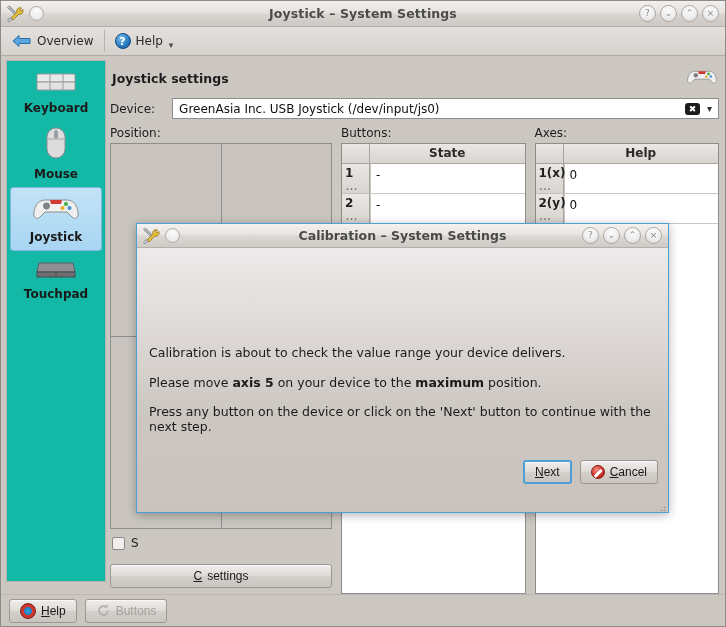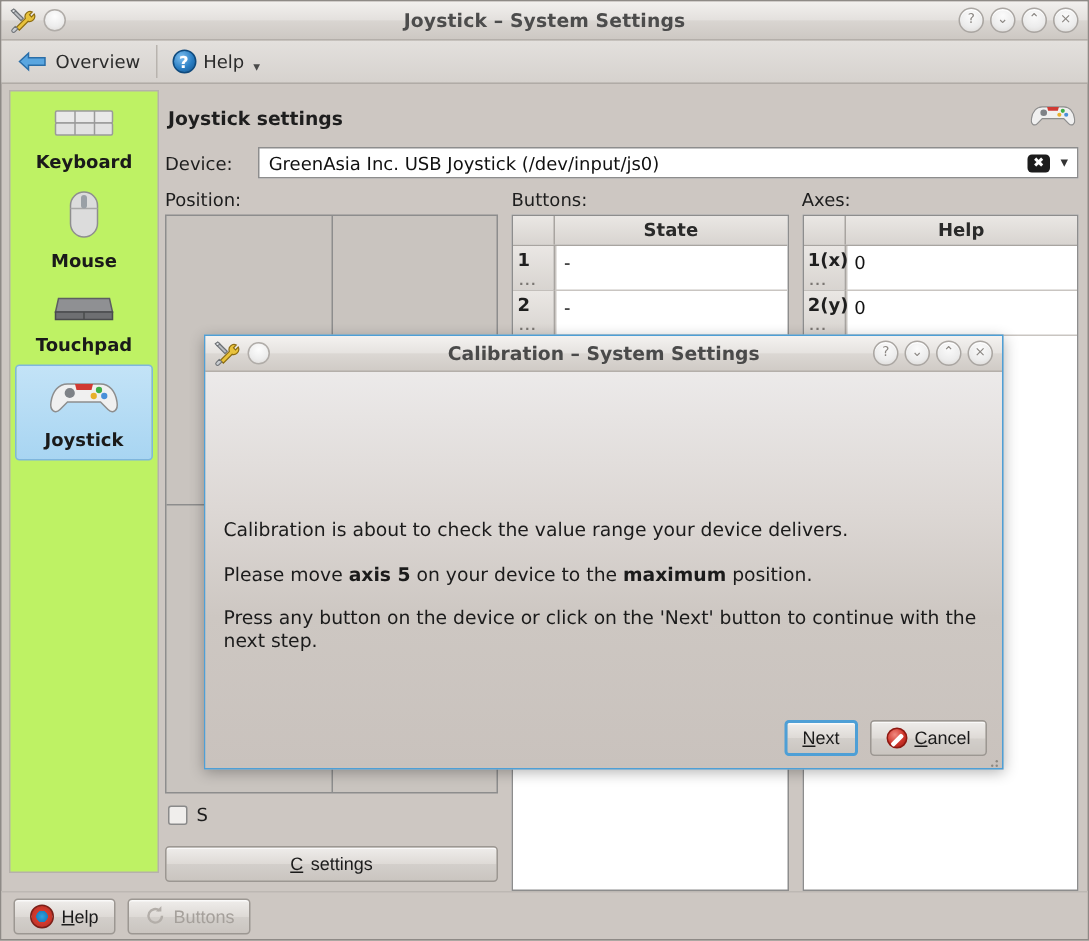--- a/index.html
+++ b/index.html
@@ -75,21 +75,21 @@
     color: #fff; font-size: 11px; font-weight: bold;
     display: flex; align-items: center; justify-content: center;
     border: 1px solid #0f4a7d;
   }
   .chev-small { font-size: 9px; color: #4a4a4a; align-self: flex-end; margin-left: 1px; padding-bottom:1px;}
 
   
   .body { flex: 1; display: flex; min-height: 0; }
 
   .sidebar {
-    width: 100px; background: #bef264;
+    width: 100px; background: #14b8a6;
     border-right: 1px solid #b9b4af;
     border-top: none;
     margin: 4px 0 0 5px;
     border: 1px solid #b6b1ac;
     height: 522px;
     padding-top: 4px;
     flex: none;
   }
   .side-item {
     display: flex; flex-direction: column; align-items: center;
@@ -240,21 +240,21 @@
     padding: 0 12px;
     display: flex; flex-direction: column;
     position: relative;
   }
   .dlg-text { font-size: 12.5px; color: #1b1b1b; line-height: 1.2; }
   .dlg-p1 { margin-top: 97px; }
   .dlg-p2 { margin-top: 15px; }
   .dlg-p3 { margin-top: 14px; }
   .dlg-value { margin-top: 55px; font-size: 12.5px; color: #1b1b1b; }
   .dlg-buttons {
-    position: absolute; right: 10px; bottom: 8px;
+    position: absolute; right: 10px; bottom: 28px;
     display: flex; gap: 8px; padding-left: 40px;
   }
   .cancel-ico {
     width: 14px; height: 14px; border-radius: 50%;
     background: radial-gradient(circle at 38% 32%, #f08a80 0%, #cf342a 55%, #9c1c15 100%);
     border: 1px solid #8d1811;
     position: relative;
   }
   .cancel-ico::after {
     content: ""; position: absolute; left: 1.5px; top: 5.5px;
@@ -325,42 +325,42 @@
       <div class="side-item">
         <span>
           <svg width="28" height="34" viewBox="0 0 28 34">
             <rect x="5" y="2" width="18" height="30" rx="9" fill="#dcdcdc" stroke="#8e8e8e"></rect>
             <path d="M5 13 h18" stroke="#a8a8a8" fill="none"></path>
             <rect x="12" y="4" width="4" height="9" rx="2" fill="#9aa0a6"></rect>
           </svg>
         </span>
         <span class="lbl">Mouse</span>
       </div>
-      <div class="side-item">
-        <span>
-          <svg width="44" height="24" viewBox="0 0 44 24">
-            <path d="M5 7 L39 7 L41 16 L3 16 Z" fill="#8f9093" stroke="#5d5e61"></path>
-            <rect x="3" y="16" width="38" height="5" fill="#6e6f72" stroke="#4a4b4d"></rect>
-            <line x1="22" y1="16" x2="22" y2="21" stroke="#4a4b4d"></line>
-          </svg>
-        </span>
-        <span class="lbl">Touchpad</span>
-      </div>
       <div class="side-item sel">
         <span>
           <svg width="46" height="30" viewBox="0 0 46 30">
             <path d="M12 7 h22 c6 0 10 5 11 12 c1 6 -3 8 -6 5 l-5 -5 h-22 l-5 5 c-3 3 -7 1 -6 -5 c1 -7 5 -12 11 -12 z" fill="#f0f0f0" stroke="#8d8d8d" stroke-width="1"></path>
             <circle cx="13.5" cy="13" r="3.4" fill="#7e8287"></circle>
             <path d="M17 7 h12 l-1 4 h-10 z" fill="#d03a33"></path>
             <circle cx="33" cy="11" r="2.1" fill="#3fae46"></circle>
             <circle cx="29.5" cy="15" r="2.1" fill="#e8b02b"></circle>
             <circle cx="36.5" cy="15" r="2.1" fill="#4a90d9"></circle>
           </svg>
         </span>
         <span class="lbl">Joystick</span>
+      </div>
+      <div class="side-item">
+        <span>
+          <svg width="44" height="24" viewBox="0 0 44 24">
+            <path d="M5 7 L39 7 L41 16 L3 16 Z" fill="#8f9093" stroke="#5d5e61"></path>
+            <rect x="3" y="16" width="38" height="5" fill="#6e6f72" stroke="#4a4b4d"></rect>
+            <line x1="22" y1="16" x2="22" y2="21" stroke="#4a4b4d"></line>
+          </svg>
+        </span>
+        <span class="lbl">Touchpad</span>
       </div>
     </div>
 
     <div class="main">
       <div class="panel-head">
         <span class="panel-title">Joystick settings</span>
         <span>
           <svg width="30" height="21" viewBox="0 0 46 30">
             <path d="M12 7 h22 c6 0 10 5 11 12 c1 6 -3 8 -6 5 l-5 -5 h-22 l-5 5 c-3 3 -7 1 -6 -5 c1 -7 5 -12 11 -12 z" fill="#f0f0f0" stroke="#8d8d8d" stroke-width="1.2"></path>
             <circle cx="13.5" cy="13" r="3.4" fill="#7e8287"></circle>

